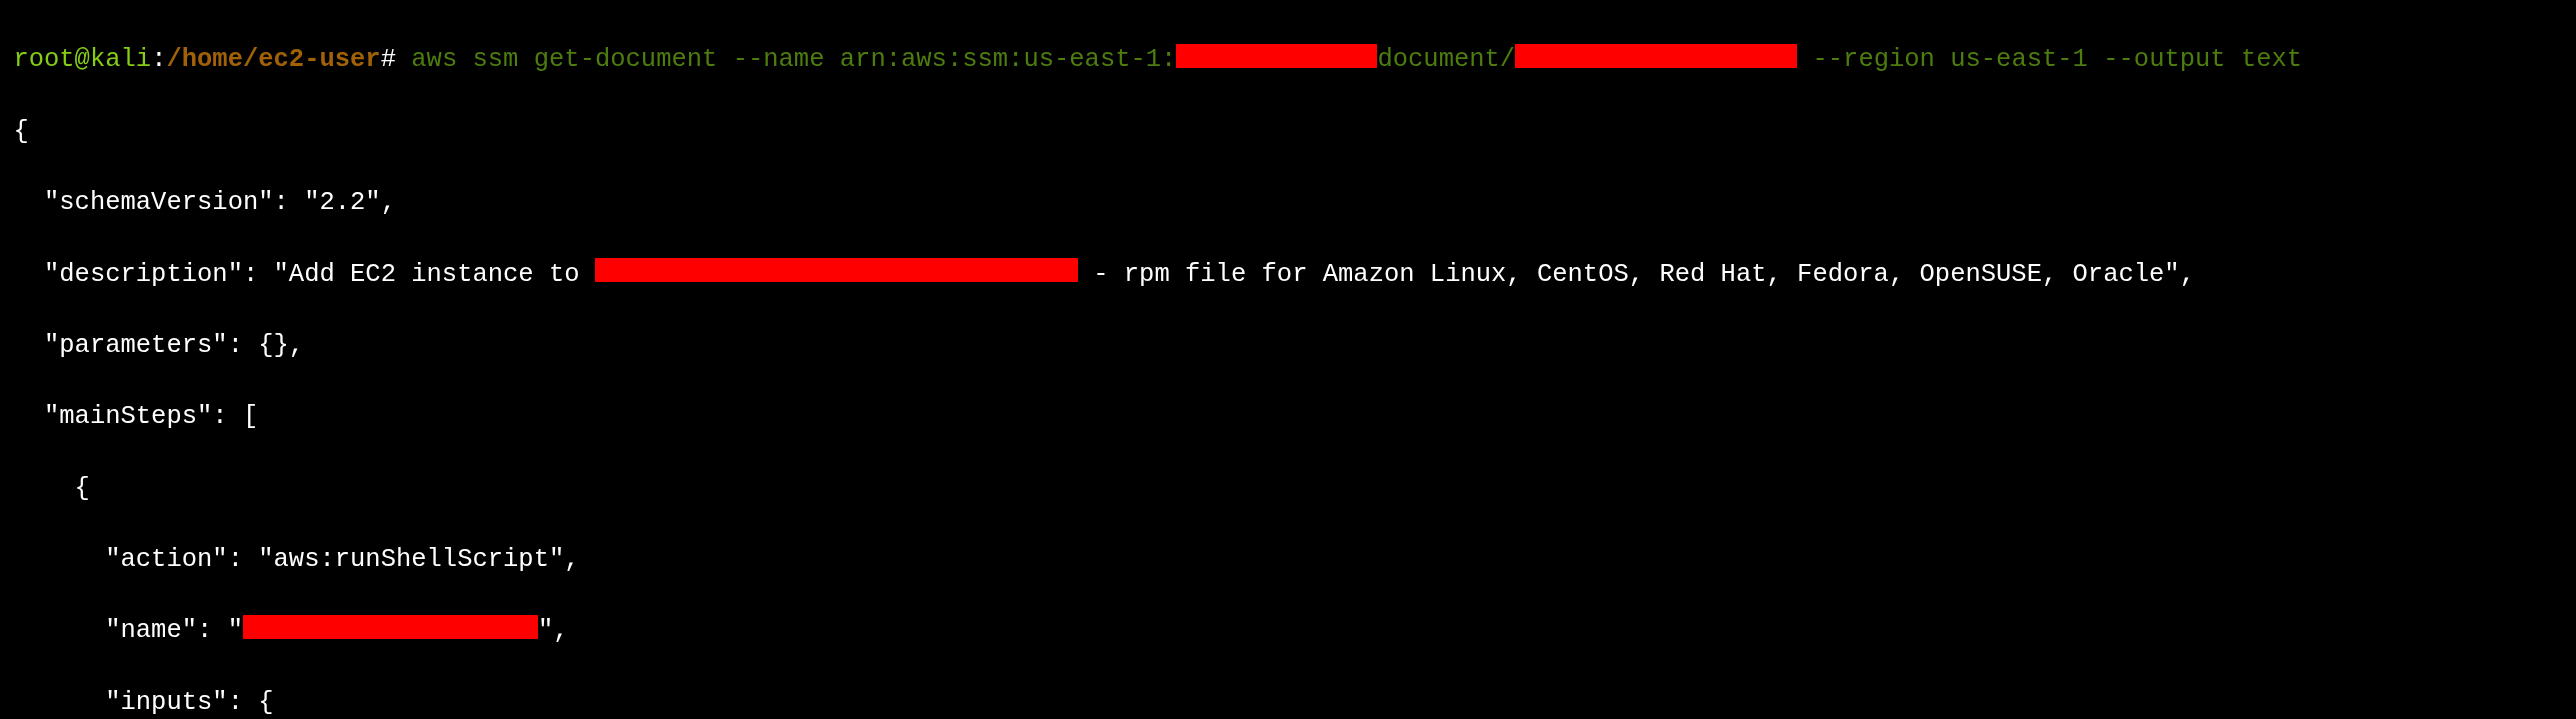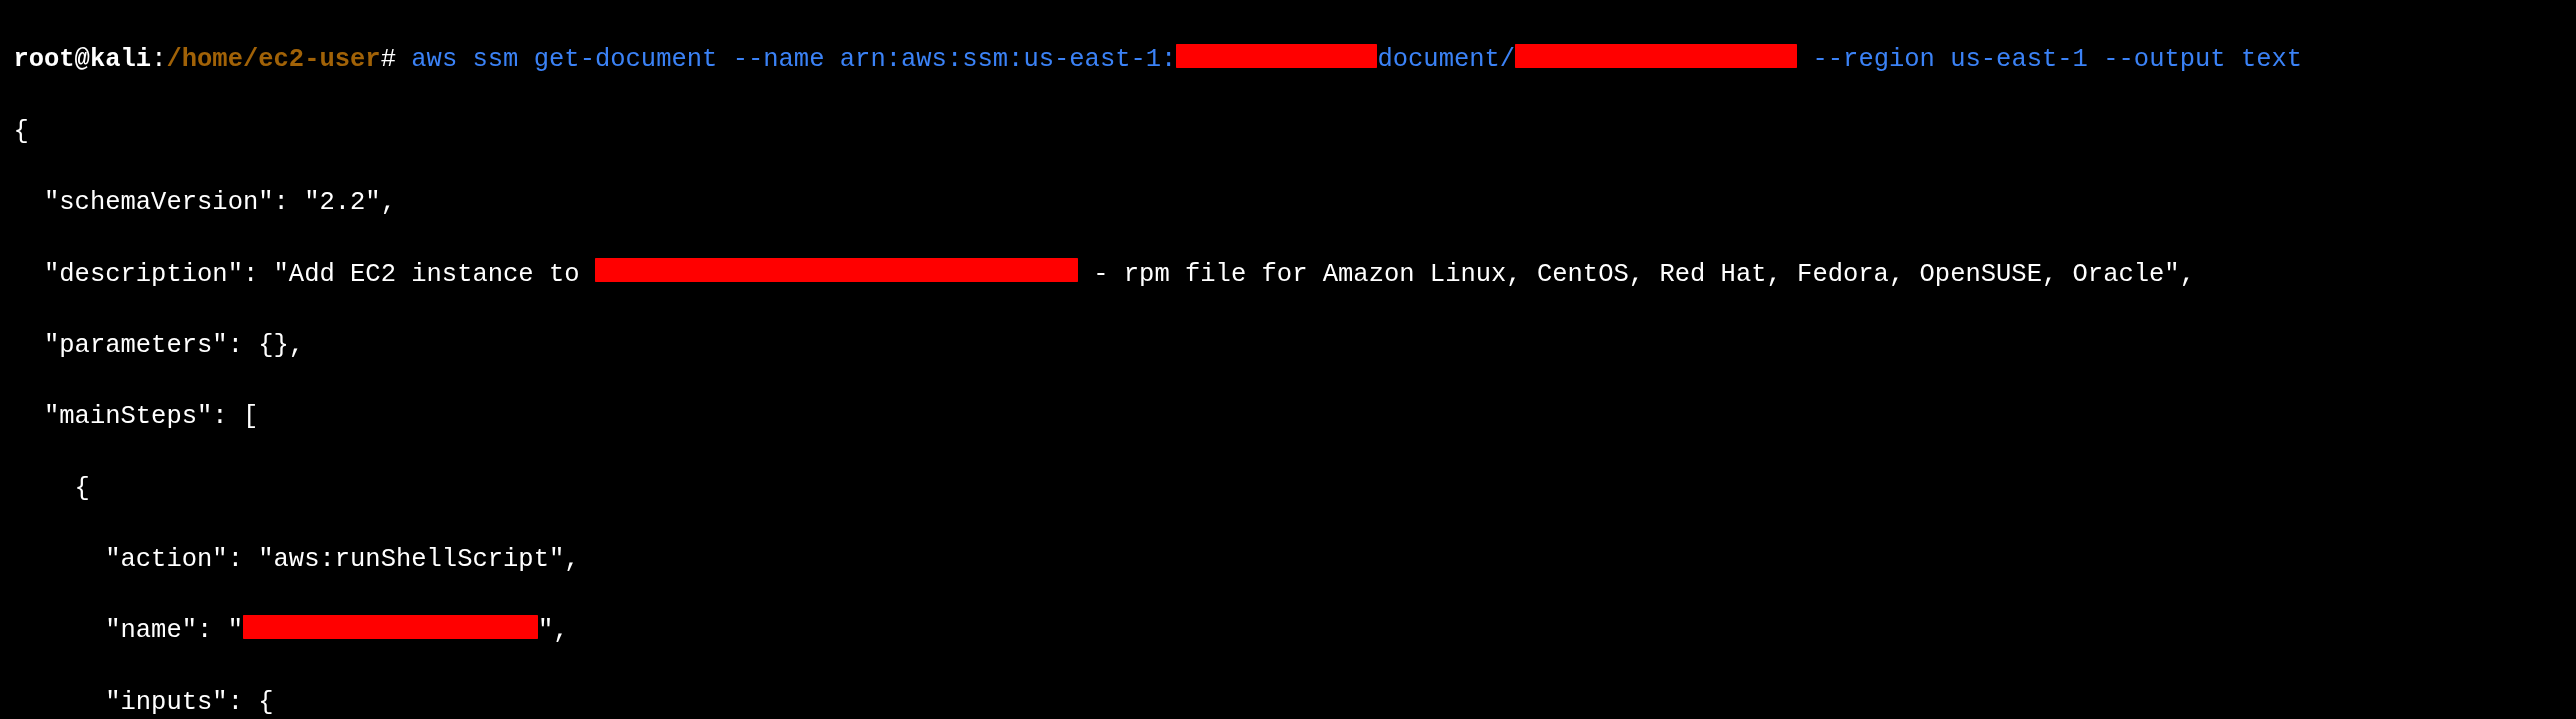--- a/index.html
+++ b/index.html
@@ -11,24 +11,24 @@
     font-family: "Menlo", "Consolas", "Courier New", monospace;
     font-size: 25.5px;
     overflow: hidden;
   }
   .terminal {
     padding: 6.7px 13.4px;
     white-space: pre;
     line-height: 1.4;
   }
   .line { display: block; white-space: pre; }
-  .user { color: #ffffff; font-weight: bold; }
+  .user { color: #84cc16; font-weight: normal; }
   .path { color: #a16207; font-weight: bold; }
   .hash { color: #ffffff; }
-  .cmdtext { color: #3b82f6; }
+  .cmdtext { color: #4d7c0f; }
   .redact {
     display: inline-block;
     background: #ff0000;
     height: 0.95em;
     vertical-align: -0.07em;
     border-radius: 0.7px;
   } 
 </style>
 </head>
 <body>

